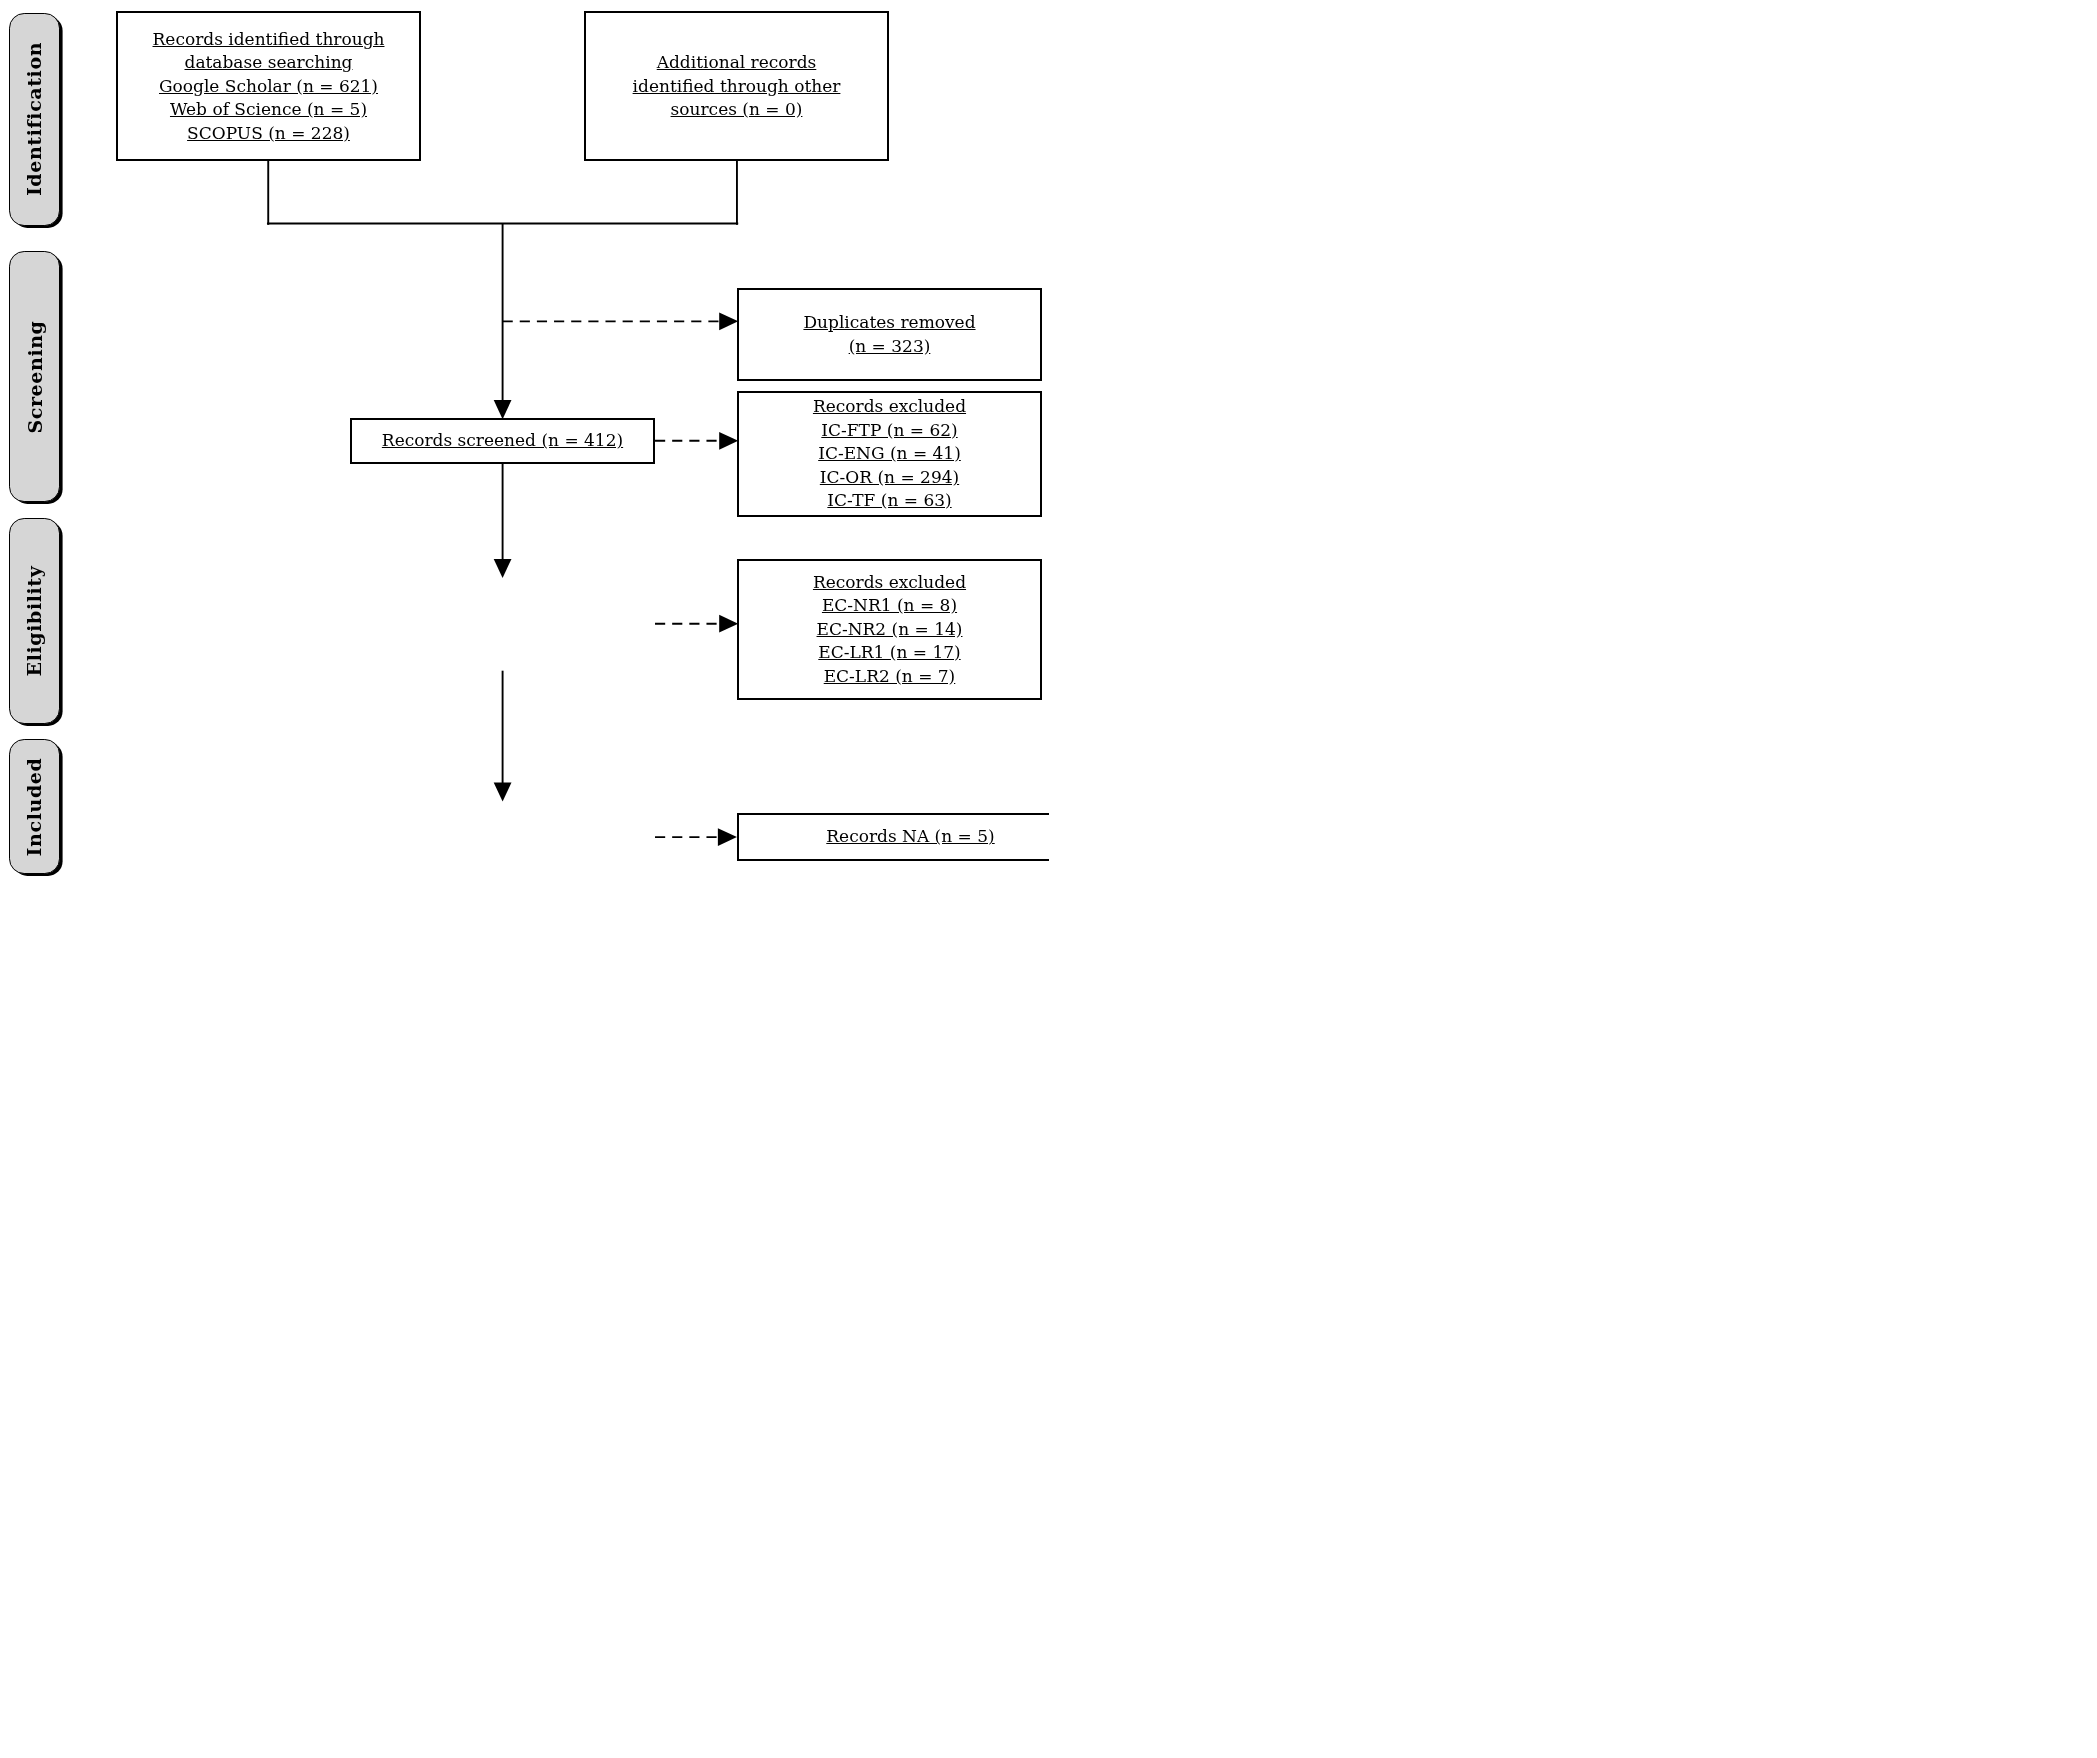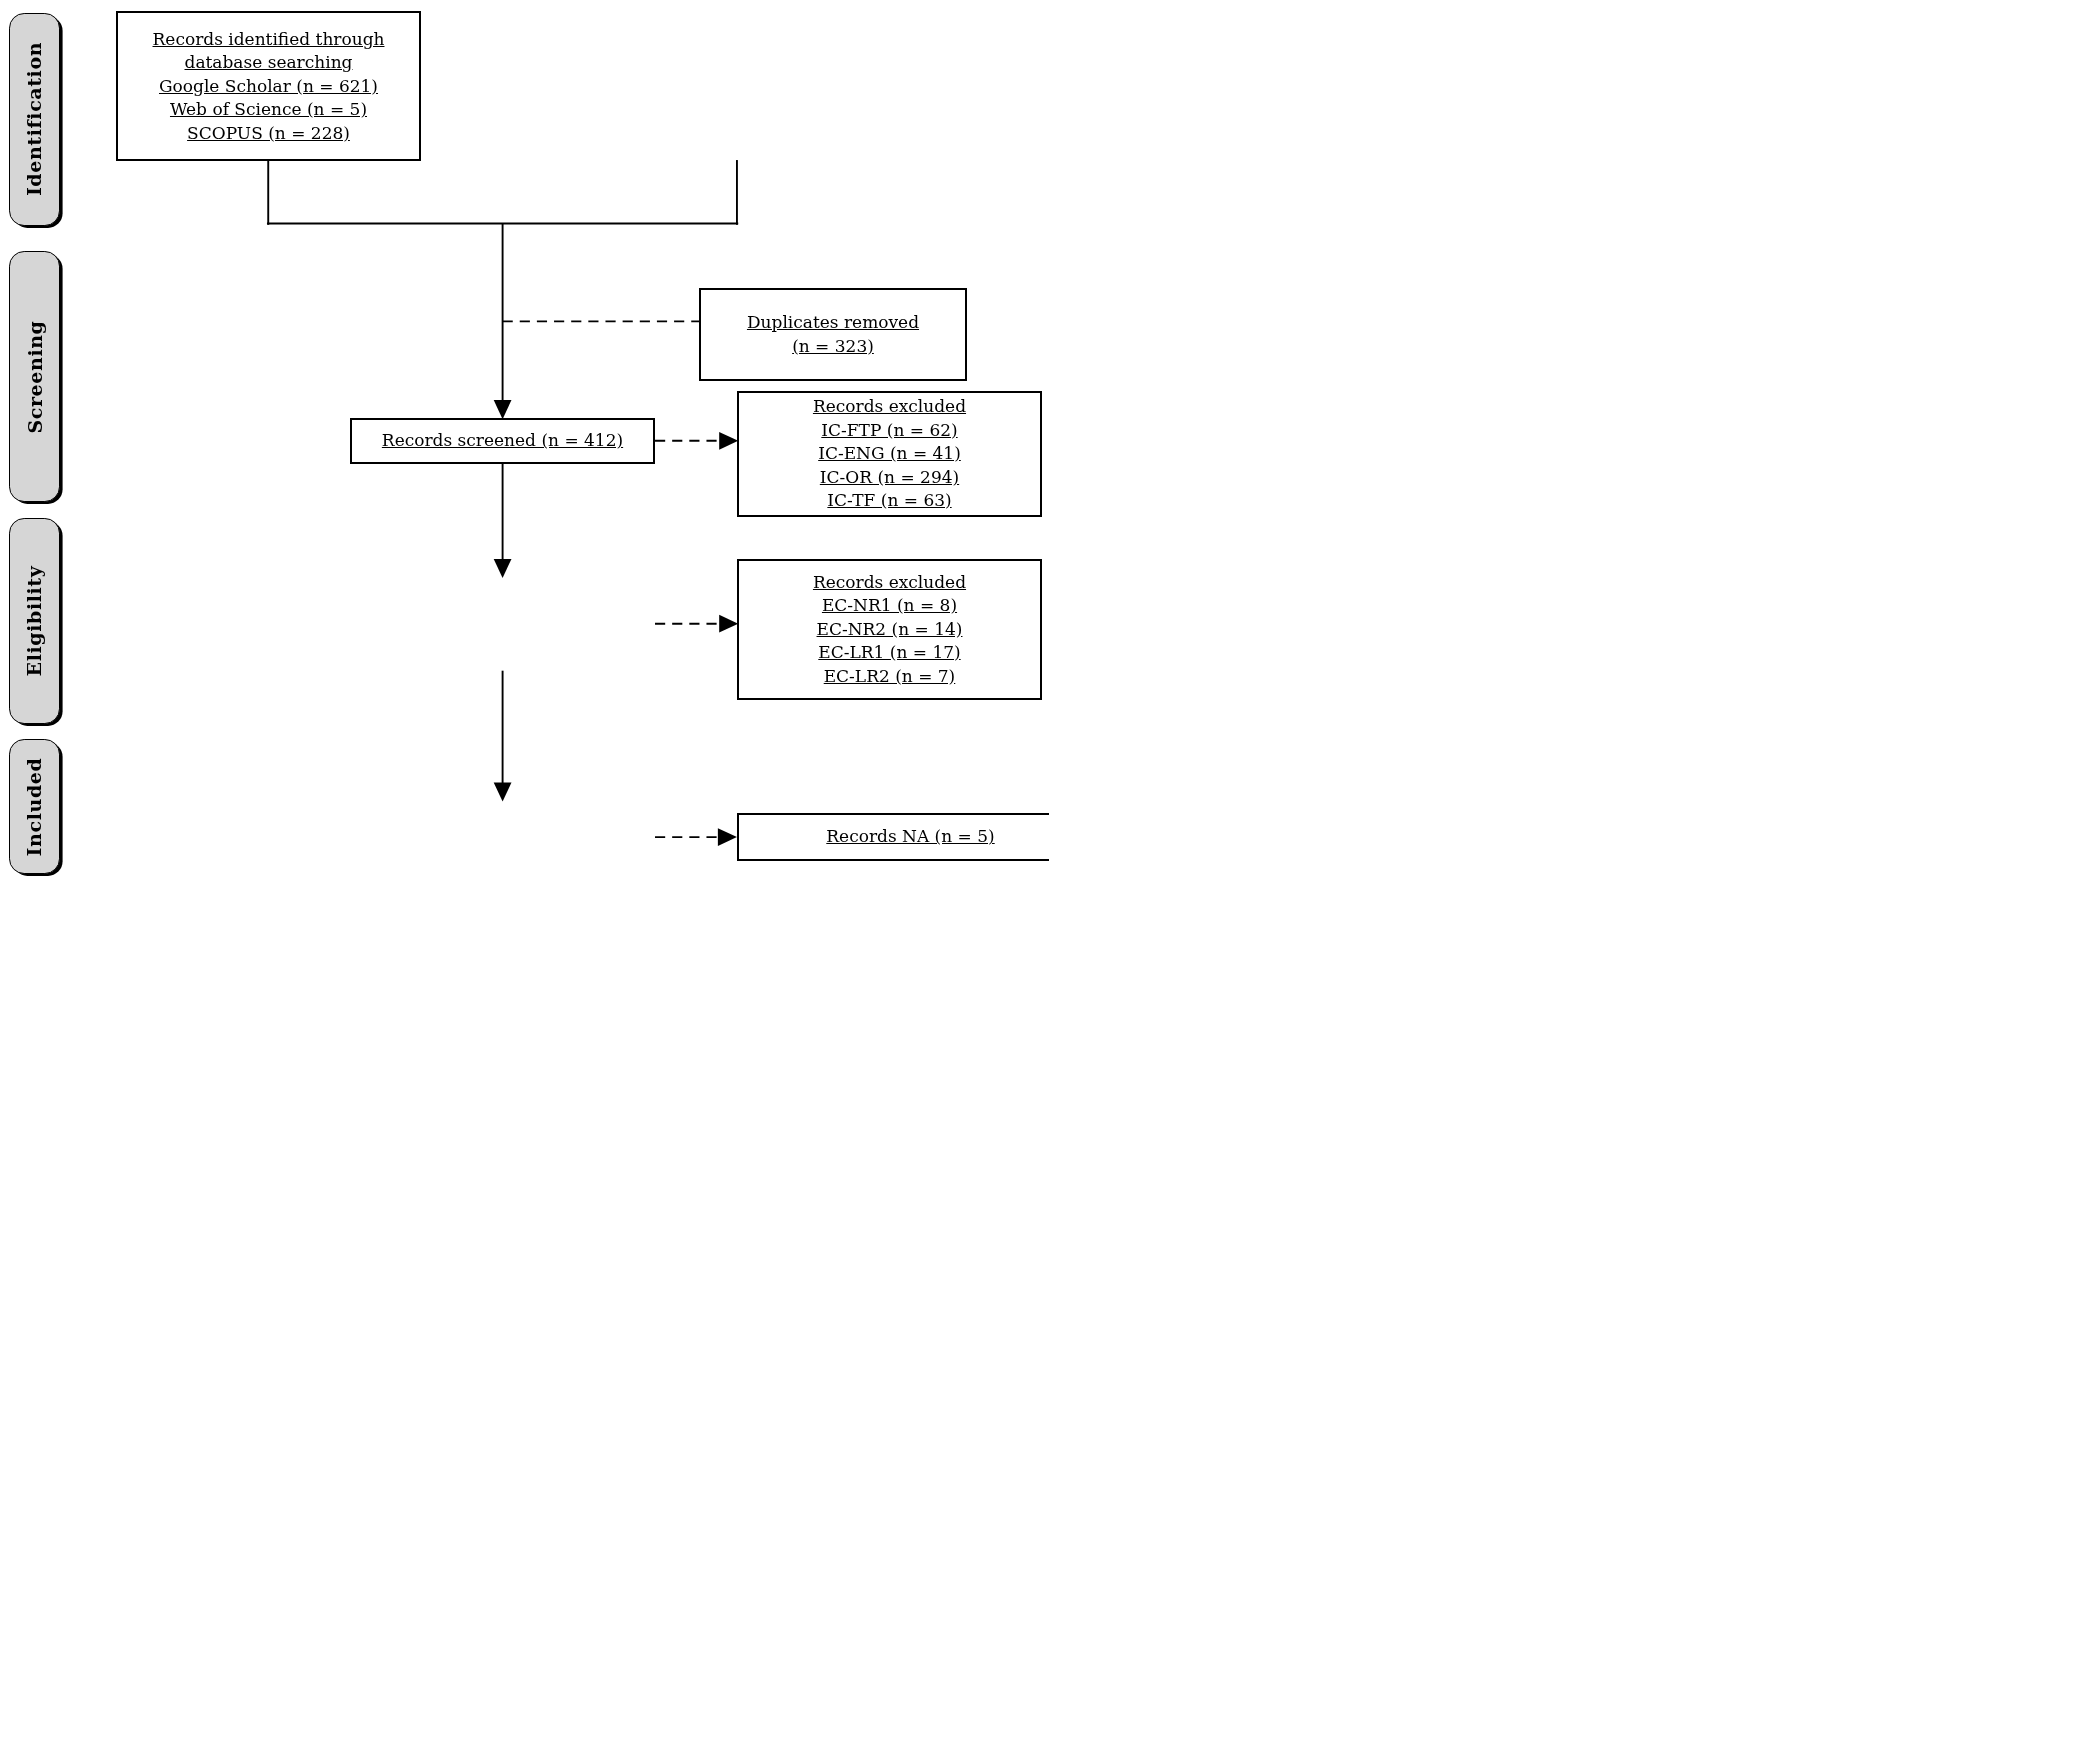--- a/index.html
+++ b/index.html
@@ -103,22 +103,27 @@
   </div>
 
   <div class="box" style="left:116px; top:11.4px; width:305px; height:150px">
     <span>Records identified through
 database searching
 Google Scholar (n = 621)
 Web of Science (n = 5)
 SCOPUS (n = 228)</span>
   </div>
 
+  <div class="box" style="left:584px; top:11.4px; width:305px; height:150px">
+    <span>Additional records
+identified through other
+sources (n = 0)</span>
+  </div>
 
-  <div class="box" style="left:699px; top:288px; width:268px; height:93px">
+  <div class="box" style="left:737px; top:288px; width:305px; height:93px">
     <span>Duplicates removed
 (n = 323)</span>
   </div>
 
   <div class="box" style="left:350px; top:418px; width:305px; height:46px">
     <span>Records screened (n = 412)</span>
   </div>
 
   <div class="box" style="left:737px; top:391px; width:305px; height:126px">
     <span>Records excluded

